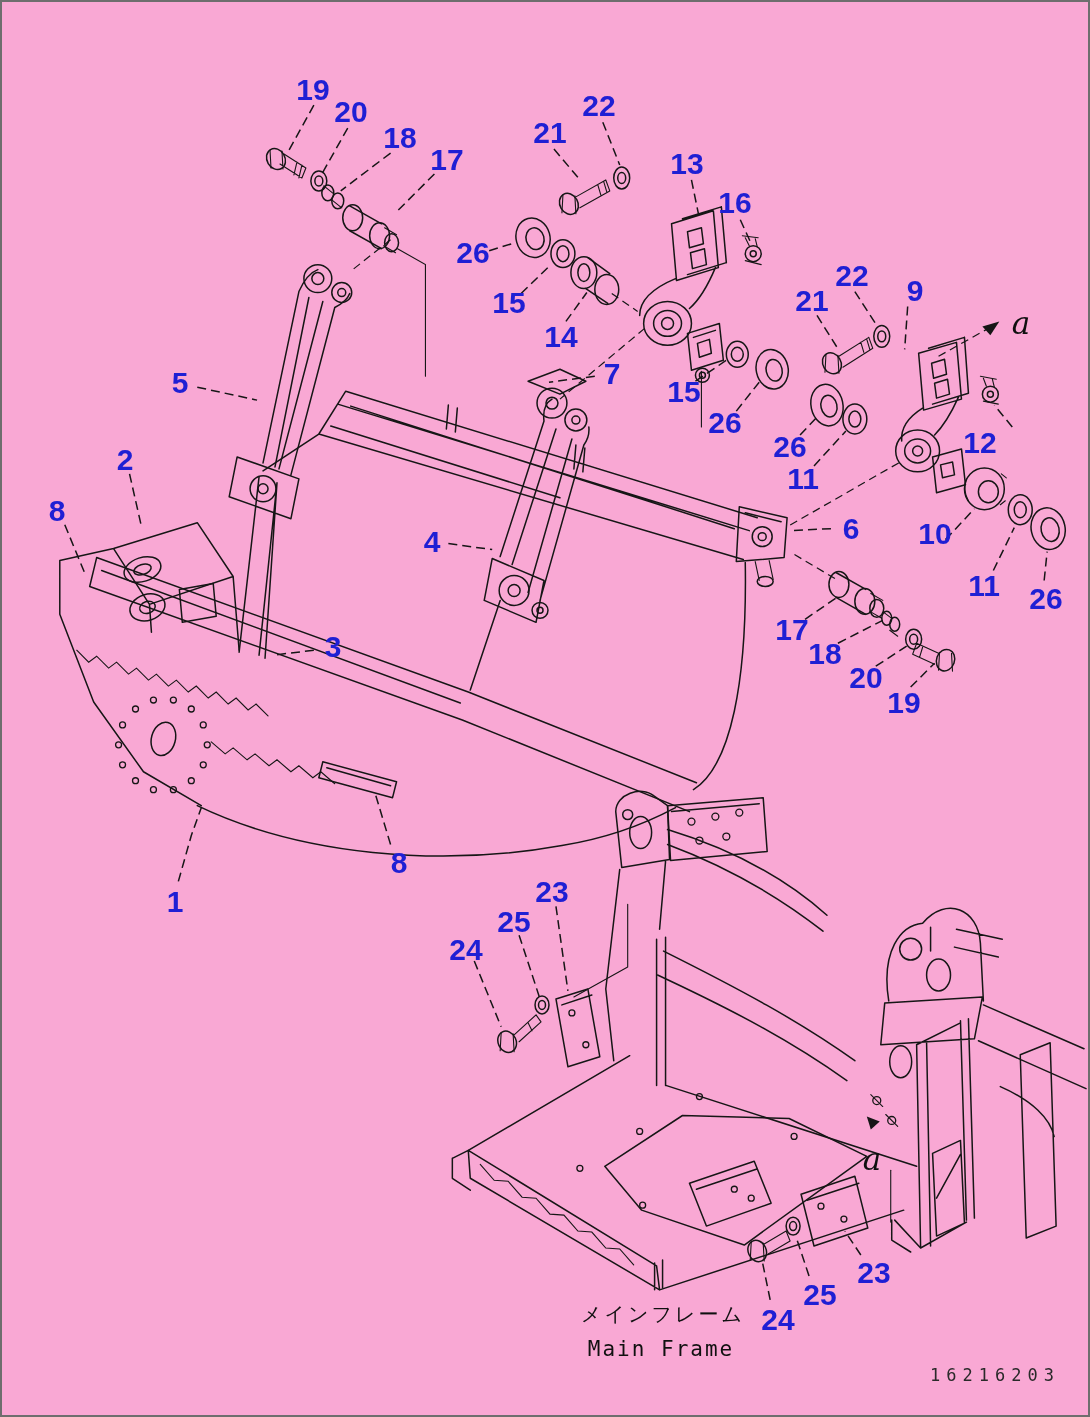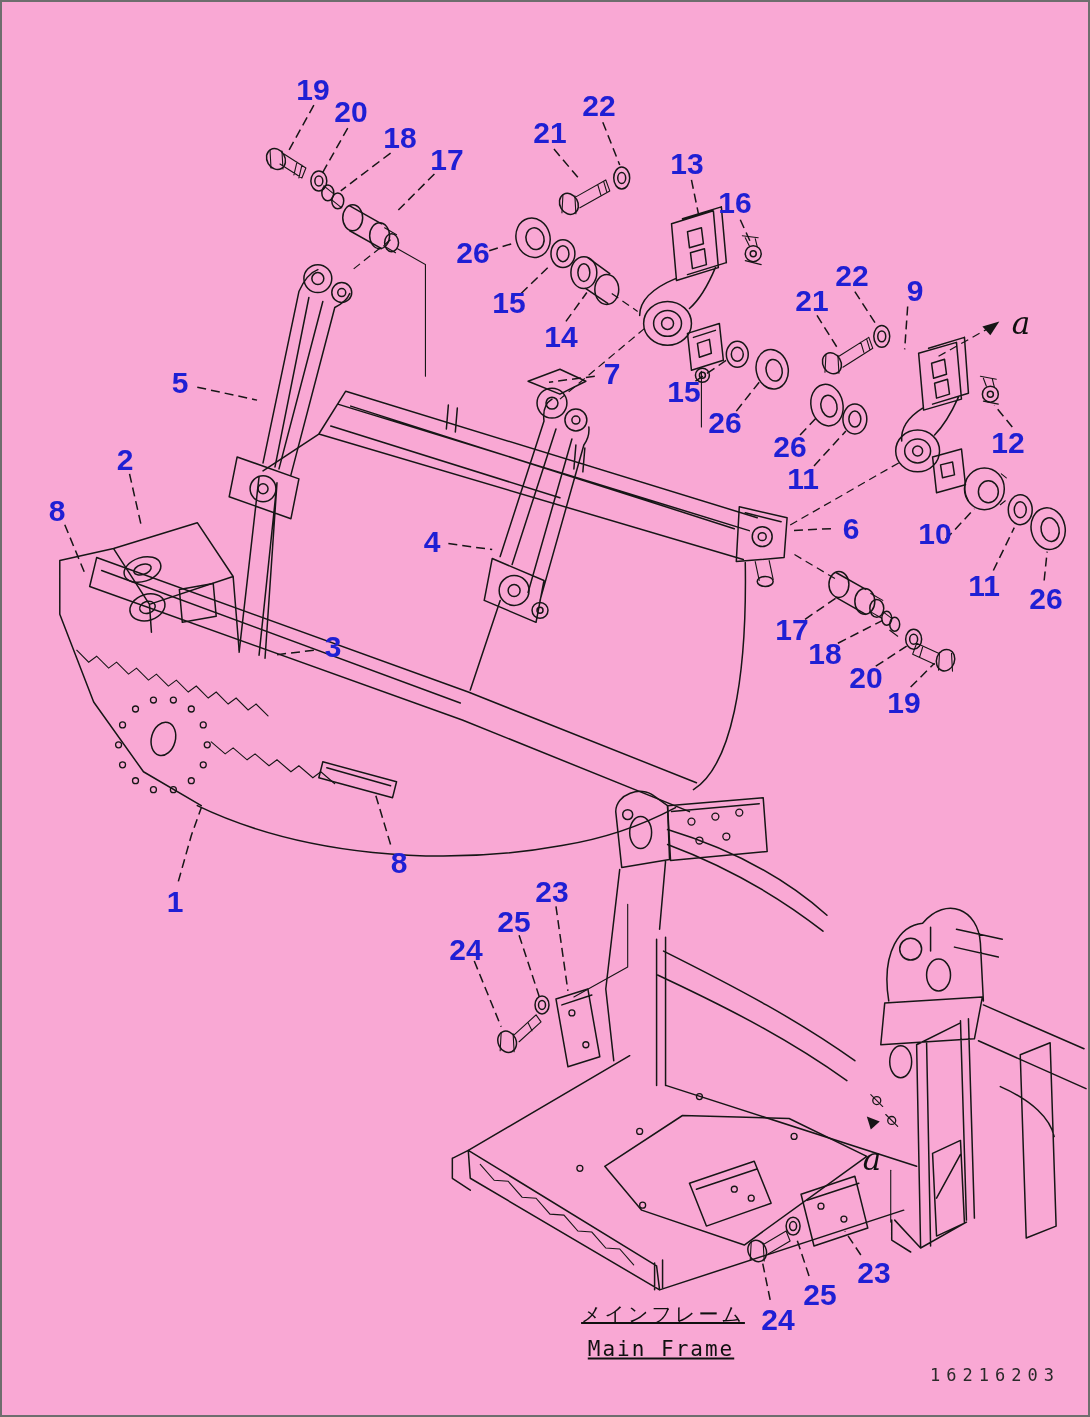--- a/index.html
+++ b/index.html
@@ -27,21 +27,21 @@
     white-space:nowrap;cursor:pointer;user-select:none;
   }
   .view-label{
     position:absolute;transform:translate(-50%,-50%);
     font-family:"DejaVu Serif",serif;font-style:italic;
     font-size:31px;color:#101010;line-height:1;
   }
   .caption{
     position:absolute;transform:translate(-50%,-50%);
     font-family:"DejaVu Sans Mono","DejaVu Sans",monospace;
-    color:#101010;white-space:nowrap;line-height:1;text-decoration:underline;
+    color:#101010;white-space:nowrap;line-height:1;
   }
   #caption-jp{left:661px;top:1312px;font-size:20px;letter-spacing:3px;}
   #caption-en{left:659px;top:1339px;font-size:21px;letter-spacing:2px;margin-top:8px;}
   #drawing-number{
     position:absolute;transform:translate(-50%,-50%);
     left:993px;top:1373px;
     font-family:"DejaVu Sans Mono","DejaVu Sans",monospace;
     font-size:17px;letter-spacing:6px;color:#2a2a2a;white-space:nowrap;
   }
 </style>
@@ -411,21 +411,21 @@
       <div class="callout" style="left: 178px; top: 381px;">5</div>
       <div class="callout" style="left: 123px; top: 458px;">2</div>
       <div class="callout" style="left: 55px; top: 509px;">8</div>
       <div class="callout" style="left: 430px; top: 540px;">4</div>
       <div class="callout" style="left: 331px; top: 645px;">3</div>
       <div class="callout" style="left: 173px; top: 900px;">1</div>
       <div class="callout" style="left: 397px; top: 861px;">8</div>
       <div class="callout" style="left: 850px; top: 274px;">22</div>
       <div class="callout" style="left: 810px; top: 299px;">21</div>
       <div class="callout" style="left: 913px; top: 289px;">9</div>
-      <div class="callout" style="left: 1006px; top: 441px; text-align: center;">12</div>
+      <div class="callout" style="left: 978px; top: 441px; text-align: center;">12</div>
       <div class="callout" style="left: 682px; top: 390px;">15</div>
       <div class="callout" style="left: 723px; top: 421px;">26</div>
       <div class="callout" style="left: 788px; top: 445px;">26</div>
       <div class="callout" style="left: 801px; top: 477px;">11</div>
       <div class="callout" style="left: 933px; top: 532px;">10</div>
       <div class="callout" style="left: 982px; top: 584px;">11</div>
       <div class="callout" style="left: 1044px; top: 597px;">26</div>
       <div class="callout" style="left: 849px; top: 527px;">6</div>
       <div class="callout" style="left: 790px; top: 628px;">17</div>
       <div class="callout" style="left: 823px; top: 652px;">18</div>

